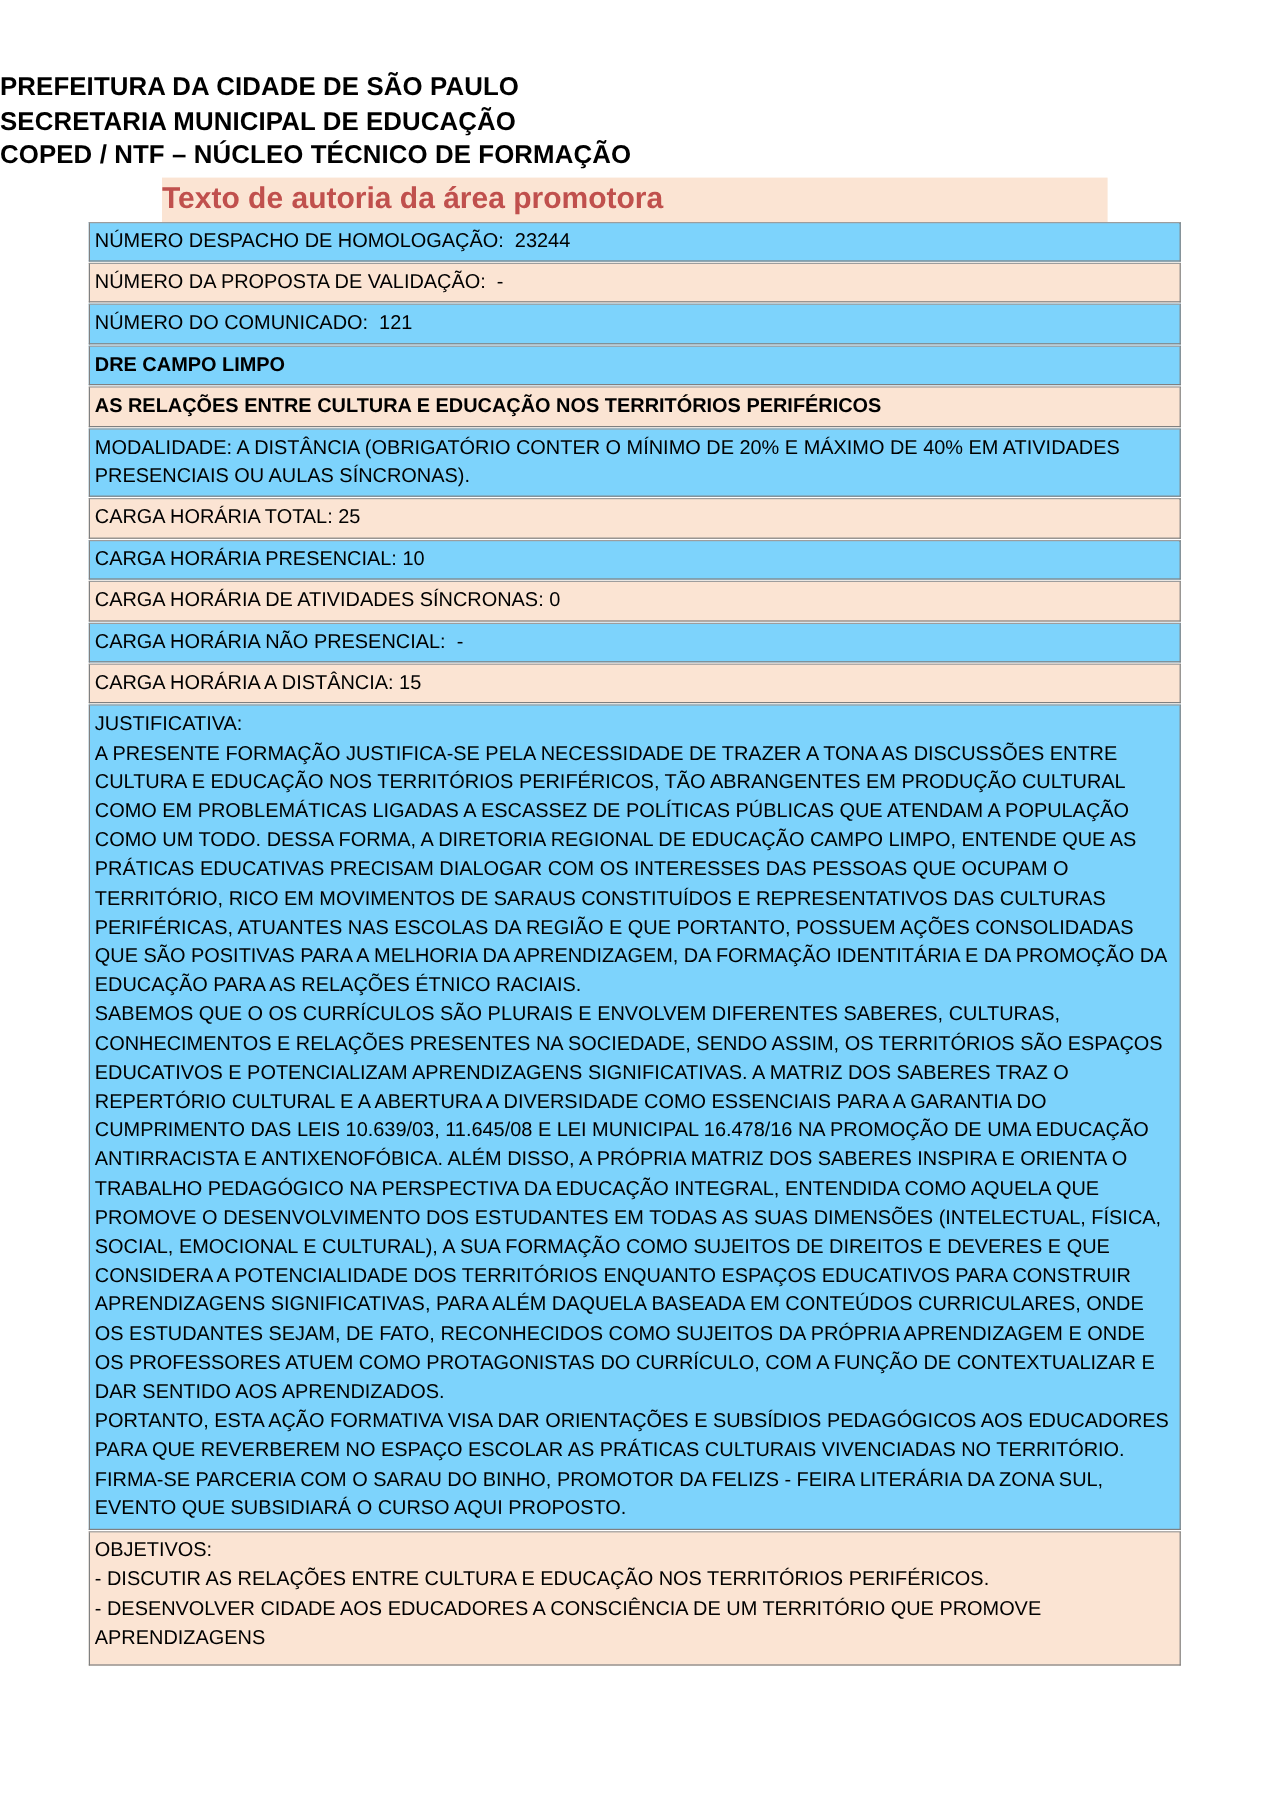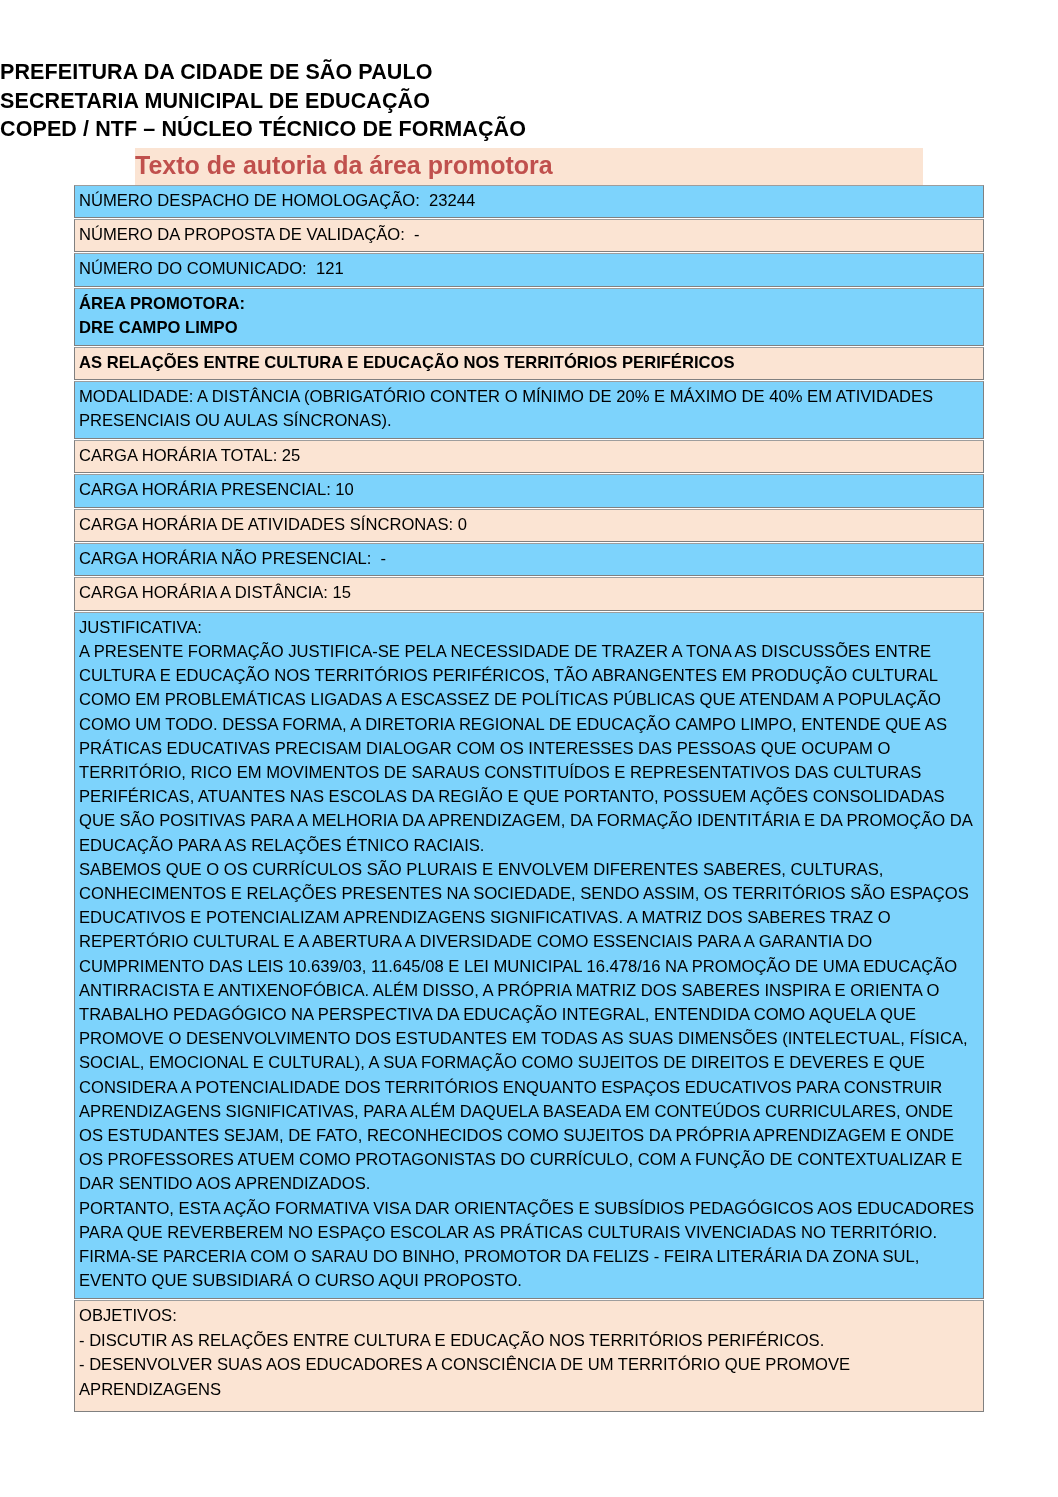--- a/index.html
+++ b/index.html
@@ -107,21 +107,20 @@
     <div class="row shaded">
       <p>NÚMERO DA PROPOSTA DE VALIDAÇÃO:  -</p>
     </div>
 
     <div class="row">
       <p>NÚMERO DO COMUNICADO:  121</p>
     </div>
 
 
     <div class="row bold">
-      <p>ÁREA PROMOTORA:</p>
       <p>DRE CAMPO LIMPO</p>
     </div>
 
     <div class="row shaded bold">
       <p>AS RELAÇÕES ENTRE CULTURA E EDUCAÇÃO NOS TERRITÓRIOS PERIFÉRICOS</p>
     </div>
 
     <div class="row">
       <p>MODALIDADE: A DISTÂNCIA (OBRIGATÓRIO CONTER O MÍNIMO DE 20% E MÁXIMO DE 40% EM ATIVIDADES PRESENCIAIS OU AULAS SÍNCRONAS).</p>
     </div>
@@ -149,17 +148,17 @@
     <div class="row justificativa">
       <p>JUSTIFICATIVA:</p>
       <p>A PRESENTE FORMAÇÃO JUSTIFICA-SE PELA NECESSIDADE DE TRAZER A TONA AS DISCUSSÕES ENTRE CULTURA E EDUCAÇÃO NOS TERRITÓRIOS PERIFÉRICOS, TÃO ABRANGENTES EM PRODUÇÃO CULTURAL COMO EM PROBLEMÁTICAS LIGADAS A ESCASSEZ DE POLÍTICAS PÚBLICAS QUE ATENDAM A POPULAÇÃO COMO UM TODO. DESSA FORMA, A DIRETORIA REGIONAL DE EDUCAÇÃO CAMPO LIMPO, ENTENDE QUE AS PRÁTICAS EDUCATIVAS PRECISAM DIALOGAR COM OS INTERESSES DAS PESSOAS QUE OCUPAM O TERRITÓRIO, RICO EM MOVIMENTOS DE SARAUS CONSTITUÍDOS E REPRESENTATIVOS DAS CULTURAS PERIFÉRICAS, ATUANTES NAS ESCOLAS DA REGIÃO E QUE PORTANTO, POSSUEM AÇÕES CONSOLIDADAS QUE SÃO POSITIVAS PARA A MELHORIA DA APRENDIZAGEM, DA FORMAÇÃO IDENTITÁRIA E DA PROMOÇÃO DA EDUCAÇÃO PARA AS RELAÇÕES ÉTNICO RACIAIS.</p>
       <p>SABEMOS QUE O OS CURRÍCULOS SÃO PLURAIS E ENVOLVEM DIFERENTES SABERES, CULTURAS, CONHECIMENTOS E RELAÇÕES PRESENTES NA SOCIEDADE, SENDO ASSIM, OS TERRITÓRIOS SÃO ESPAÇOS EDUCATIVOS E POTENCIALIZAM APRENDIZAGENS SIGNIFICATIVAS. A MATRIZ DOS SABERES TRAZ O REPERTÓRIO CULTURAL E A ABERTURA A DIVERSIDADE COMO ESSENCIAIS PARA A GARANTIA DO CUMPRIMENTO DAS LEIS 10.639/03, 11.645/08 E LEI MUNICIPAL 16.478/16 NA PROMOÇÃO DE UMA EDUCAÇÃO ANTIRRACISTA E ANTIXENOFÓBICA. ALÉM DISSO, A PRÓPRIA MATRIZ DOS SABERES INSPIRA E ORIENTA O TRABALHO PEDAGÓGICO NA PERSPECTIVA DA EDUCAÇÃO INTEGRAL, ENTENDIDA COMO AQUELA QUE PROMOVE O DESENVOLVIMENTO DOS ESTUDANTES EM TODAS AS SUAS DIMENSÕES (INTELECTUAL, FÍSICA, SOCIAL, EMOCIONAL E CULTURAL), A SUA FORMAÇÃO COMO SUJEITOS DE DIREITOS E DEVERES E QUE CONSIDERA A POTENCIALIDADE DOS TERRITÓRIOS ENQUANTO ESPAÇOS EDUCATIVOS PARA CONSTRUIR APRENDIZAGENS SIGNIFICATIVAS, PARA ALÉM DAQUELA BASEADA EM CONTEÚDOS CURRICULARES, ONDE OS ESTUDANTES SEJAM, DE FATO, RECONHECIDOS COMO SUJEITOS DA PRÓPRIA APRENDIZAGEM E ONDE OS PROFESSORES ATUEM COMO PROTAGONISTAS DO CURRÍCULO, COM A FUNÇÃO DE CONTEXTUALIZAR E DAR SENTIDO AOS APRENDIZADOS.</p>
       <p>PORTANTO, ESTA AÇÃO FORMATIVA VISA DAR ORIENTAÇÕES E SUBSÍDIOS PEDAGÓGICOS AOS EDUCADORES PARA QUE REVERBEREM NO ESPAÇO ESCOLAR AS PRÁTICAS CULTURAIS VIVENCIADAS NO TERRITÓRIO. FIRMA-SE PARCERIA COM O SARAU DO BINHO, PROMOTOR DA FELIZS - FEIRA LITERÁRIA DA ZONA SUL, EVENTO QUE SUBSIDIARÁ O CURSO AQUI PROPOSTO.</p>
     </div>
 
     <div class="row shaded objetivos">
       <p>OBJETIVOS:</p>
       <p>- DISCUTIR AS RELAÇÕES ENTRE CULTURA E EDUCAÇÃO NOS TERRITÓRIOS PERIFÉRICOS.</p>
-      <p>- DESENVOLVER SUAS AOS EDUCADORES A CONSCIÊNCIA DE UM TERRITÓRIO QUE PROMOVE APRENDIZAGENS</p>
+      <p>- DESENVOLVER CIDADE AOS EDUCADORES A CONSCIÊNCIA DE UM TERRITÓRIO QUE PROMOVE APRENDIZAGENS</p>
     </div>
 
   </div>
 </div>
 
 </body></html>

